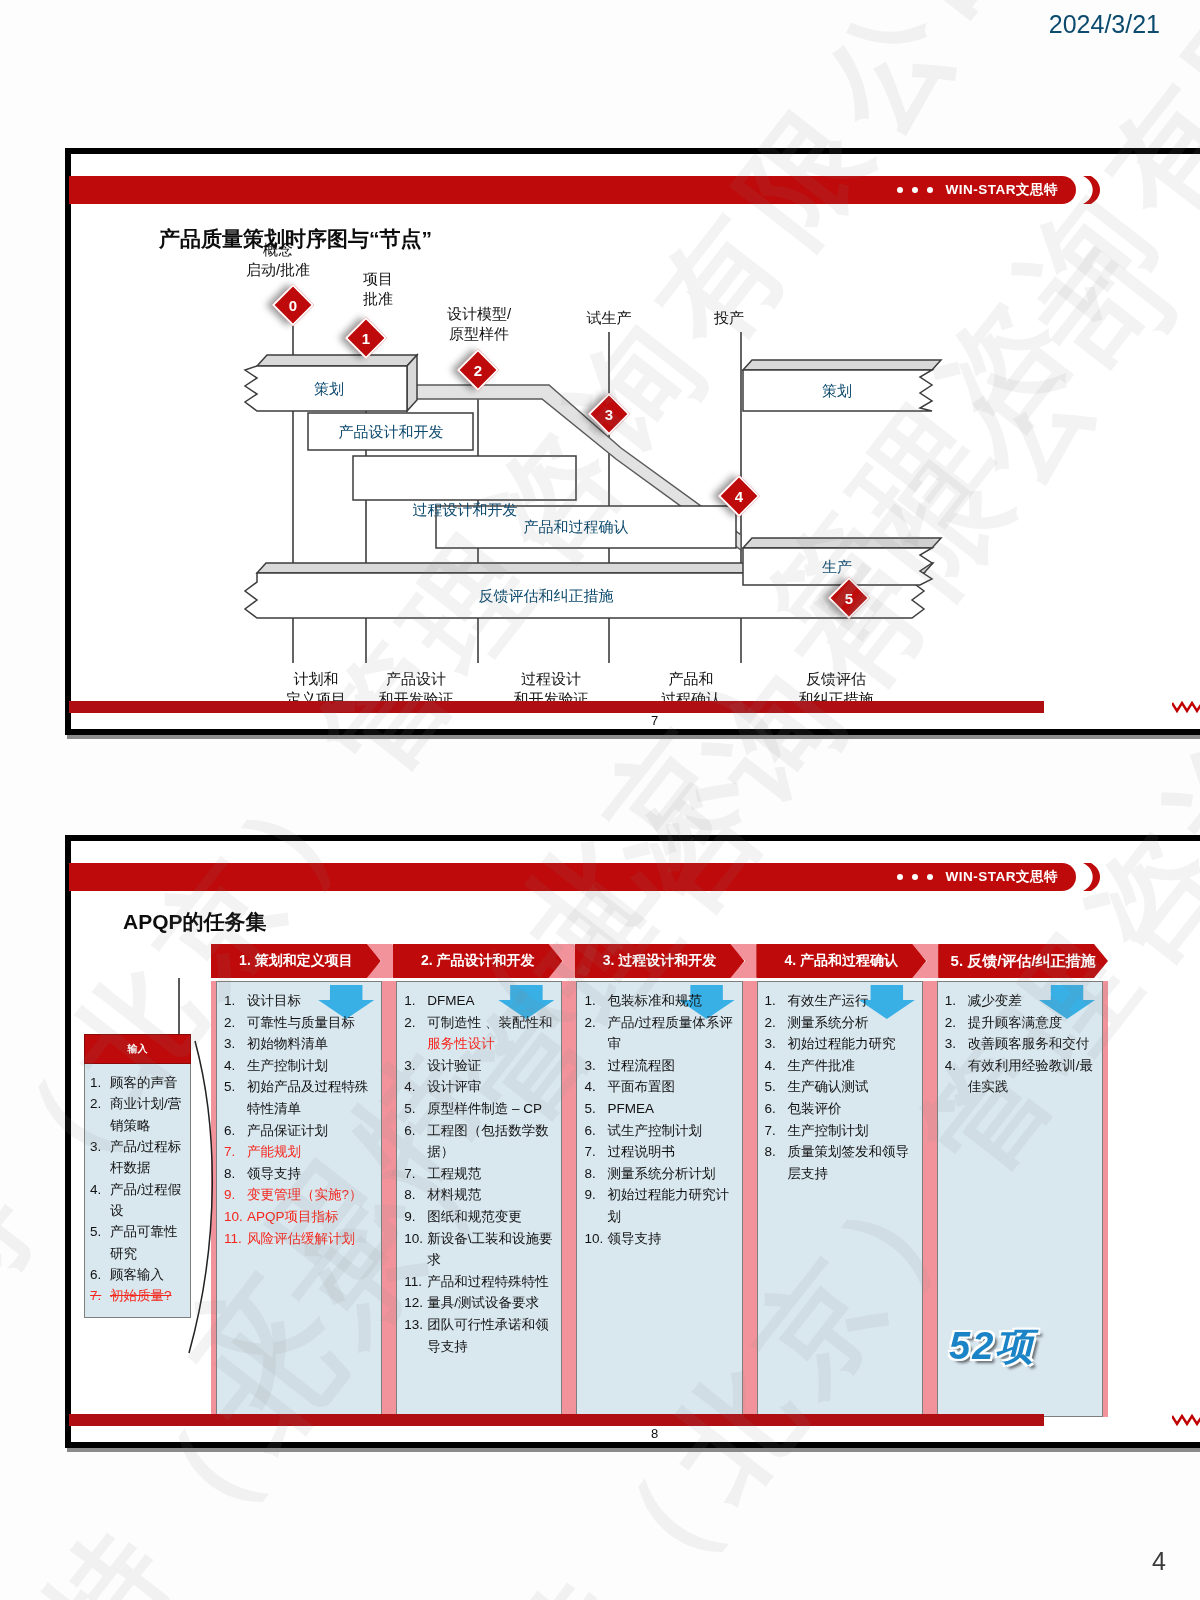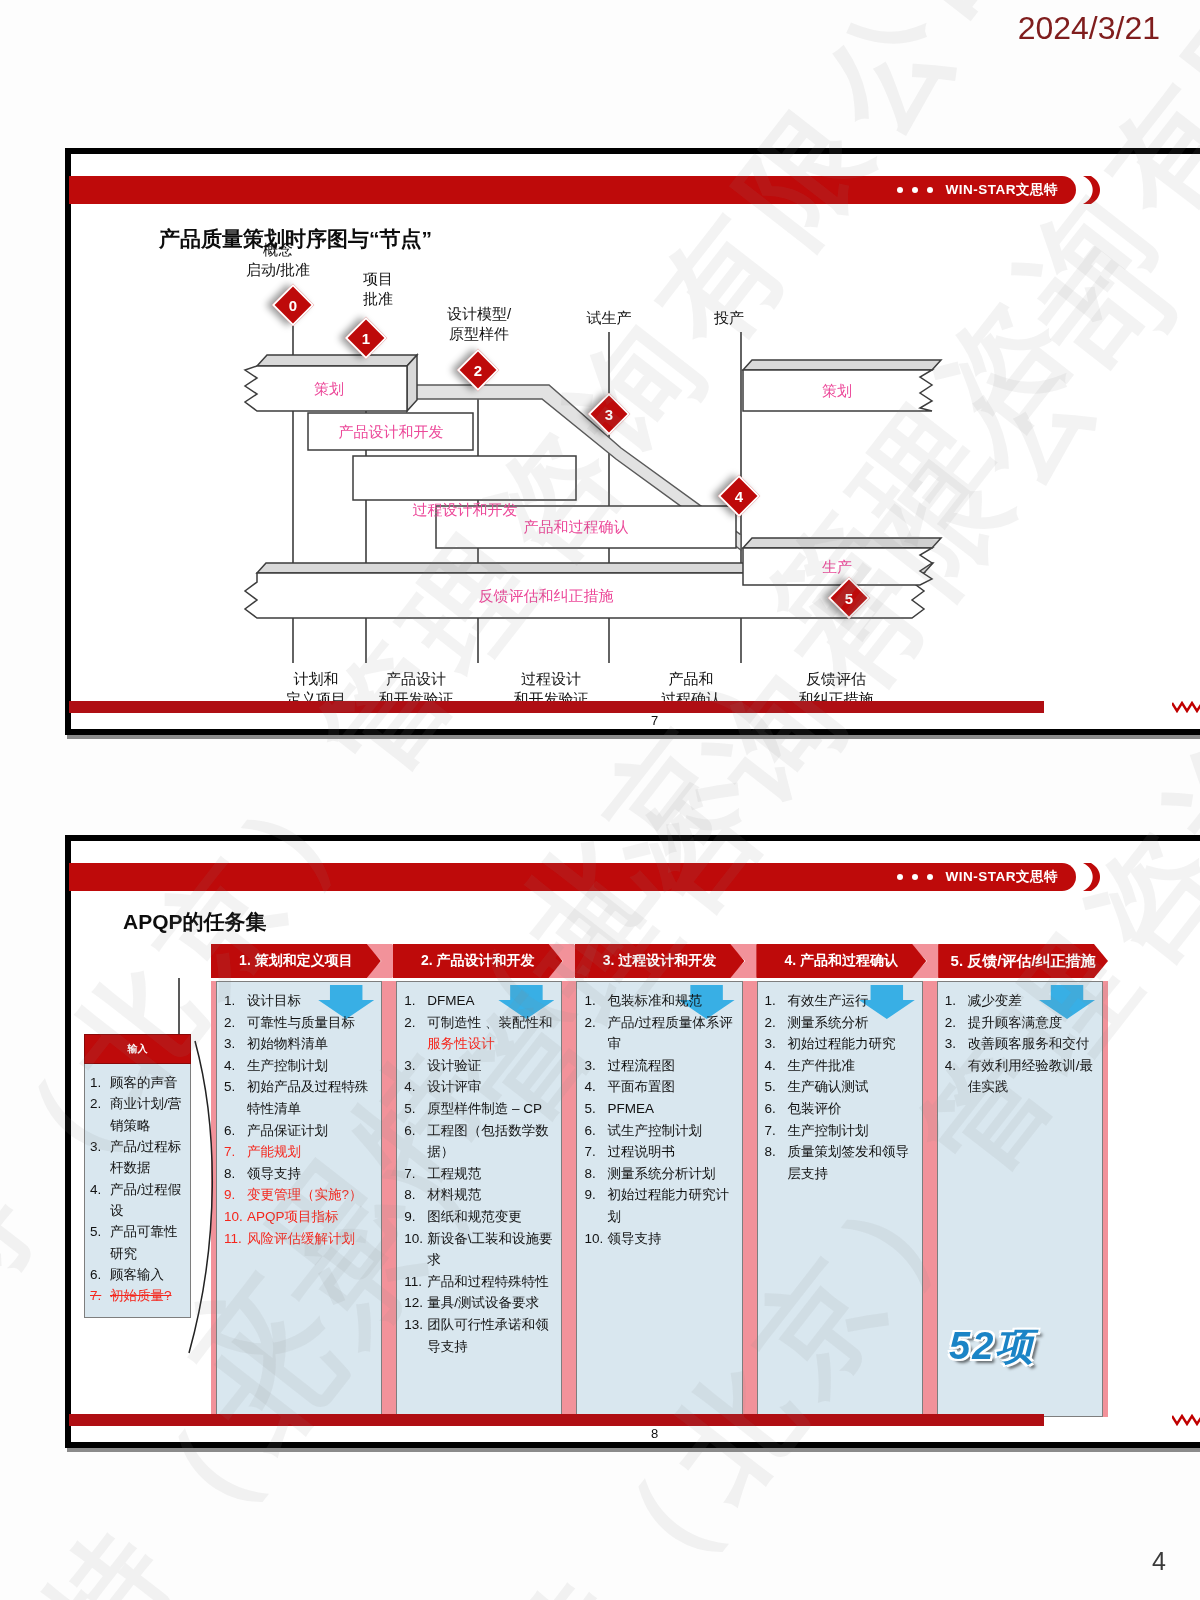--- a/index.html
+++ b/index.html
@@ -1,20 +1,20 @@
 <!DOCTYPE html>
 <html><head>
 <meta charset="utf-8">
 <style>
   html,body{margin:0;padding:0;background:#fff;}
   .page{position:relative;width:1200px;height:1600px;background:#fdfdfd;overflow:hidden;
         font-family:"Liberation Sans","DejaVu Sans",sans-serif;color:#111;}
 
   
-  .doc-date{position:absolute;top:10px;right:40px;font-size:32px;color:#7f1d1d;}
+  .doc-date{position:absolute;top:10px;right:40px;font-size:25px;color:#0c4a6e;}
   .doc-page{position:absolute;bottom:24px;right:34px;font-size:25px;color:#3a3a3a;}
 
   
   .wm{position:absolute;z-index:40;pointer-events:none;white-space:nowrap;
       font-size:120px;font-weight:bold;letter-spacing:16px;color:rgba(140,140,140,0.10);
       transform:rotate(-52deg);transform-origin:0 0;}
 
   
   .slide{position:absolute;left:65px;width:1179px;background:#fff;border:6px solid #000000;
          box-shadow:2px 4px 0 rgba(0,0,0,0.45);box-sizing:border-box;z-index:1;}
@@ -34,21 +34,21 @@
 
   .footbar{position:absolute;left:-2px;bottom:16px;height:12px;width:975px;background:#AF0E13;}
   .footzig{position:absolute;right:2px;bottom:16px;width:64px;height:12px;}
   .slide-pg{position:absolute;bottom:1px;left:0;width:100%;text-align:center;font-size:13px;color:#111;}
 
   
   .diagram{position:absolute;left:0;top:82px;width:1045px;height:470px;}
   .diagram svg{position:absolute;left:0;top:0;}
   .ms-label{position:absolute;width:140px;text-align:center;font-size:15px;line-height:1.32;
             white-space:pre-line;color:#111;}
-  .bar-label{position:absolute;font-size:15px;color:#ec4899;text-align:center;transform:translate(-50%,-50%);white-space:nowrap;}
+  .bar-label{position:absolute;font-size:15px;color:#0c4a6e;text-align:center;transform:translate(-50%,-50%);white-space:nowrap;}
   .phase-label{position:absolute;width:140px;top:433px;text-align:center;font-size:15px;line-height:1.35;
                white-space:pre-line;color:#111;}
   .dia{position:absolute;width:26px;height:26px;background:#BE0A0A;border:2px solid #fff;
        transform:rotate(45deg);box-shadow:-4px 4px 7px rgba(0,0,0,0.40);}
   .dia span{position:absolute;inset:0;display:flex;align-items:center;justify-content:center;
             transform:rotate(-45deg);color:#fff;font-weight:bold;font-size:15px;}
 
   
   .arrows{position:absolute;left:140px;top:103px;width:897px;height:34px;display:flex;align-items:stretch;}
   .arrow{position:relative;z-index:1;flex:1;background:#BE0A0A;color:#fff;font-weight:bold;font-size:14px;

